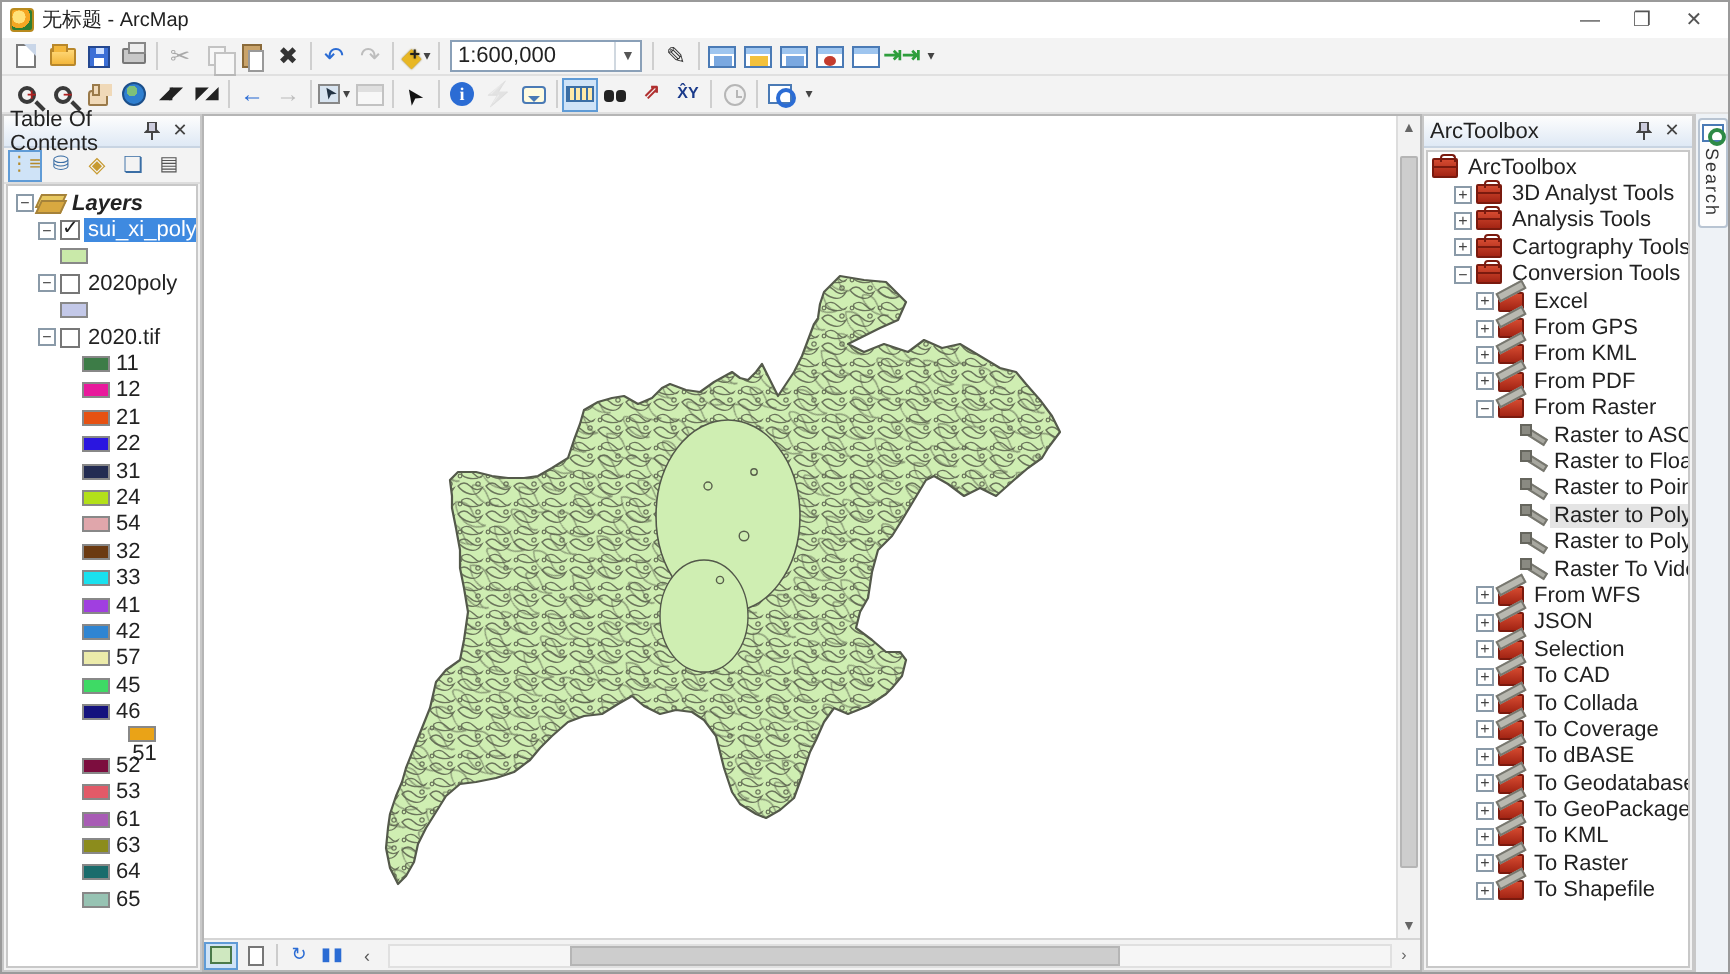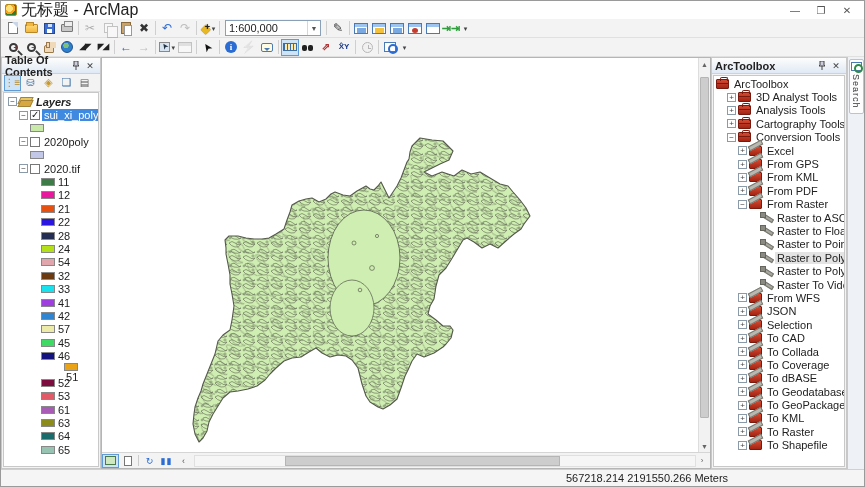--- a/index.html
+++ b/index.html
@@ -8,21 +8,21 @@
     background:#f0f0f0; }
   .app { position:relative; width:865px; height:487px; background:#f0f0f0;
     display:flex; flex-direction:column; border:1px solid #9a9a9a; }
 
   
   .titlebar { height:18px; background:#ffffff; display:flex; align-items:center;
     padding:0 4px; flex:0 0 auto; }
   .app-icon { width:12px; height:12px; border-radius:2px; margin-right:4px;
     background:radial-gradient(circle at 35% 35%, #ffe27a 0 35%, #f5a623 36% 60%, #2e7d32 61% 100%);
     border:1px solid #b88a1e; }
-  .title-text { font-size:16px; color:#222; }
+  .title-text { font-size:10px; color:#222; }
   .win-controls { margin-left:auto; display:flex; }
   .win-btn { width:26px; height:16px; display:flex; align-items:center; justify-content:center;
     color:#555; font-size:10px; }
 
   
   .menubar { height:17px; background:#f6f6f6; display:flex; align-items:center;
     padding-left:4px; border-bottom:1px solid #e2e2e2; flex:0 0 auto; }
   .menu-item { padding:1px 7px; color:#222; }
 
   
@@ -99,21 +99,21 @@
   .scale-combo .val { flex:1; }
   .scale-combo .dd { width:13px; height:14px; display:flex; align-items:center; justify-content:center;
     color:#555; font-size:7px; border-left:1px solid #d0d8e0; }
 
   
   .workspace { flex:1; display:flex; min-height:0; }
 
   .panel { background:#f3f3f3; display:flex; flex-direction:column; border:1px solid #c8c8c8; }
   .panel-header { height:16px; background:linear-gradient(#fdfdfd,#dfe9f5); border-bottom:1px solid #c8d4e2;
     display:flex; align-items:center; padding:0 3px; flex:0 0 auto; }
-  .panel-title { flex:1; color:#222;font-weight:bold; }
+  .panel-title { flex:1; color:#222; }
   .ph-btn { width:14px; height:13px; display:flex; align-items:center; justify-content:center; color:#444; font-size:9px; }
 
   
   .toc { width:100px; flex:0 0 auto; }
   .toc-tools { height:18px; display:flex; align-items:center; padding:1px 2px; gap:1px; border-bottom:1px solid #ddd; flex:0 0 auto; }
   .toc-tool { width:17px; height:16px; display:flex; align-items:center; justify-content:center; border:1px solid transparent; }
   .toc-tool.sel { border-color:#5f9bd6; background:#cfe3f7; }
   .tt-draw { color:#b58a2a; font-size:10px; } .tt-src { color:#3a6ea5; font-size:10px; }
   .tt-vis { color:#c79a30; font-size:11px; } .tt-selx { color:#3a6ea5; font-size:11px; }
   .tt-opt { color:#555; font-size:10px; }
@@ -429,21 +429,21 @@
             <div class="trow" style="padding-left: 37px;">
               <span class="swatch" style="background: rgb(230, 81, 18);"></span>
               <span class="cls-num">21</span>
             </div>
             <div class="trow" style="padding-left: 37px;">
               <span class="swatch" style="background: rgb(42, 22, 224);"></span>
               <span class="cls-num">22</span>
             </div>
             <div class="trow" style="padding-left: 37px;">
               <span class="swatch" style="background: rgb(35, 44, 82);"></span>
-              <span class="cls-num">28</span>
+              <span class="cls-num">31</span>
             </div>
             <div class="trow" style="padding-left: 37px;">
               <span class="swatch" style="background: rgb(179, 224, 25);"></span>
               <span class="cls-num">24</span>
             </div>
             <div class="trow" style="padding-left: 37px;">
               <span class="swatch" style="background: rgb(224, 166, 171);"></span>
               <span class="cls-num">54</span>
             </div>
             <div class="trow" style="padding-left: 37px;">
@@ -738,17 +738,14 @@
 
     <div class="side-strip">
       <div class="search-tab">
         <span class="st-icon"></span>
         <span class="st-label">Search</span>
       </div>
     </div>
 
   </div>
 
-  <div class="statusbar">
-    <span class="coords">567218.214  2191550.266 Meters</span>
-  </div>
 
 </div>
 
 </body></html>

